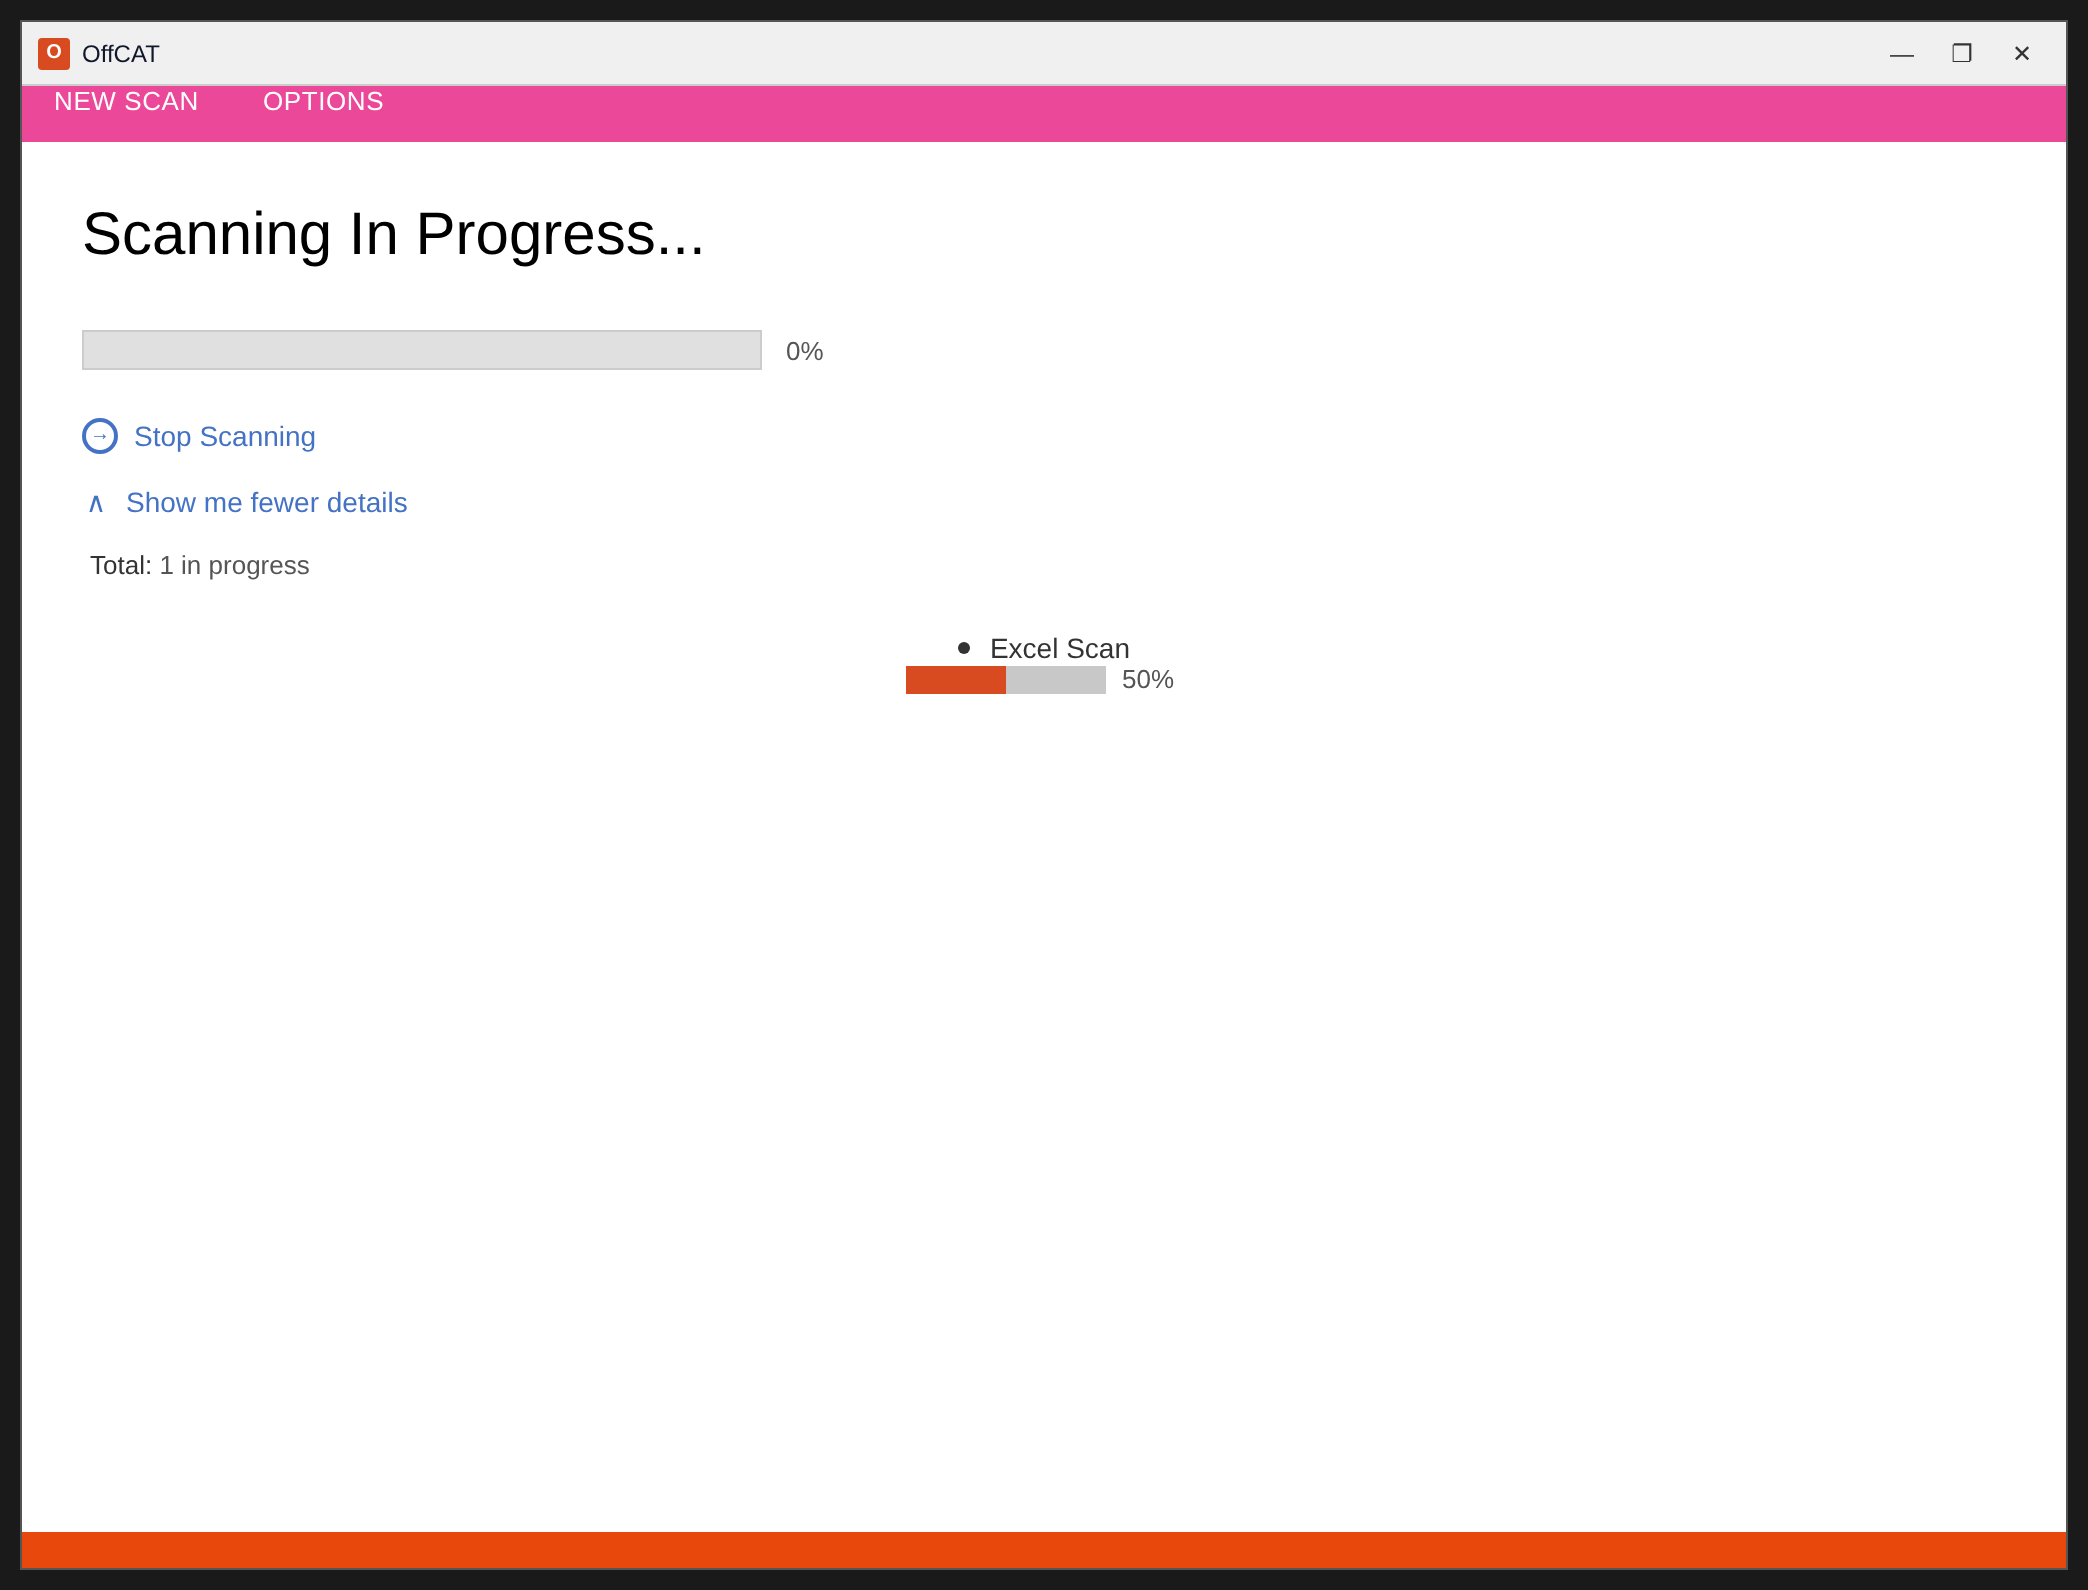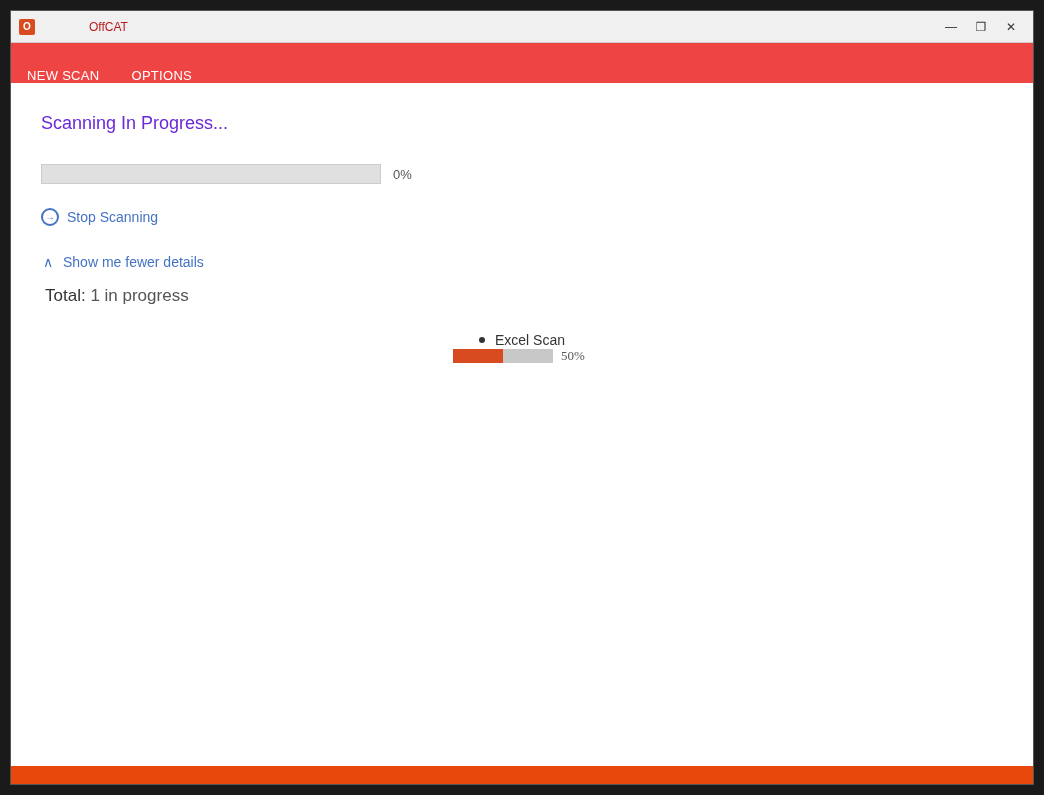--- a/index.html
+++ b/index.html
@@ -49,22 +49,21 @@
       display: flex;
       align-items: center;
       justify-content: center;
       color: white;
       font-size: 10px;
       font-weight: bold;
     }
 
     .title-text {
       font-size: 12px;
-      color: #b91c1c;
-      margin-left: 48px;
+      color: #0f172a;
     }
 
     .title-bar-controls {
       display: flex;
       gap: 2px;
     }
 
     .title-btn {
       width: 28px;
       height: 20px;
@@ -73,24 +72,24 @@
       cursor: pointer;
       display: flex;
       align-items: center;
       justify-content: center;
       font-size: 12px;
       color: #333;
     }
 
     
     .menu-bar {
-      height: 40px;
-      background: #ef4444;
-      display: flex;
-      align-items: flex-end;
+      height: 28px;
+      background: #ec4899;
+      display: flex;
+      align-items: flex-start;
       flex-shrink: 0;
     }
 
     .menu-item {
       display: flex;
       align-items: center;
       padding: 0 16px;
       color: white;
       font-size: 13px;
       font-weight: 500;
@@ -105,23 +104,23 @@
 
     
     .content {
       flex: 1;
       background: #fff;
       padding: 30px 30px 20px 30px;
       overflow: auto;
     }
 
     .page-title {
-      font-size: 18px;
+      font-size: 30px;
       font-weight: 300;
-      color: #6d28d9;
+      color: #000000;
       margin-bottom: 30px;
     }
 
     
     .progress-container {
       display: flex;
       align-items: center;
       gap: 12px;
       margin-bottom: 24px;
     }
@@ -143,21 +142,21 @@
     .progress-label {
       font-size: 13px;
       color: #555;
     }
 
     
     .action-link {
       display: flex;
       align-items: center;
       gap: 8px;
-      margin-bottom: 28px;
+      margin-bottom: 16px;
       cursor: pointer;
       text-decoration: none;
     }
 
     .circle-arrow-icon {
       width: 18px;
       height: 18px;
       border: 2px solid #4472c4;
       border-radius: 50%;
       display: flex;
@@ -194,21 +193,21 @@
       display: flex;
       align-items: center;
       justify-content: center;
       color: #4472c4;
       font-size: 14px;
       flex-shrink: 0;
     }
 
     
     .total-line {
-      font-size: 17px;
+      font-size: 13px;
       color: #333;
       margin-bottom: 20px;
       margin-left: 4px;
     }
 
     .total-line span.in-progress {
       color: #555;
     }
 
     
@@ -258,21 +257,20 @@
     .item-progress-fill {
       height: 100%;
       background: #d84b20;
       width: 50%;
     }
 
     .item-progress-label {
       font-size: 13px;
       color: #555;
       min-width: 30px;
-      font-family: Liberation Serif, serif;
     }
 
     
     .bottom-bar {
       height: 18px;
       background: #e8480c;
       flex-shrink: 0;
     }
   </style>
 </head>

